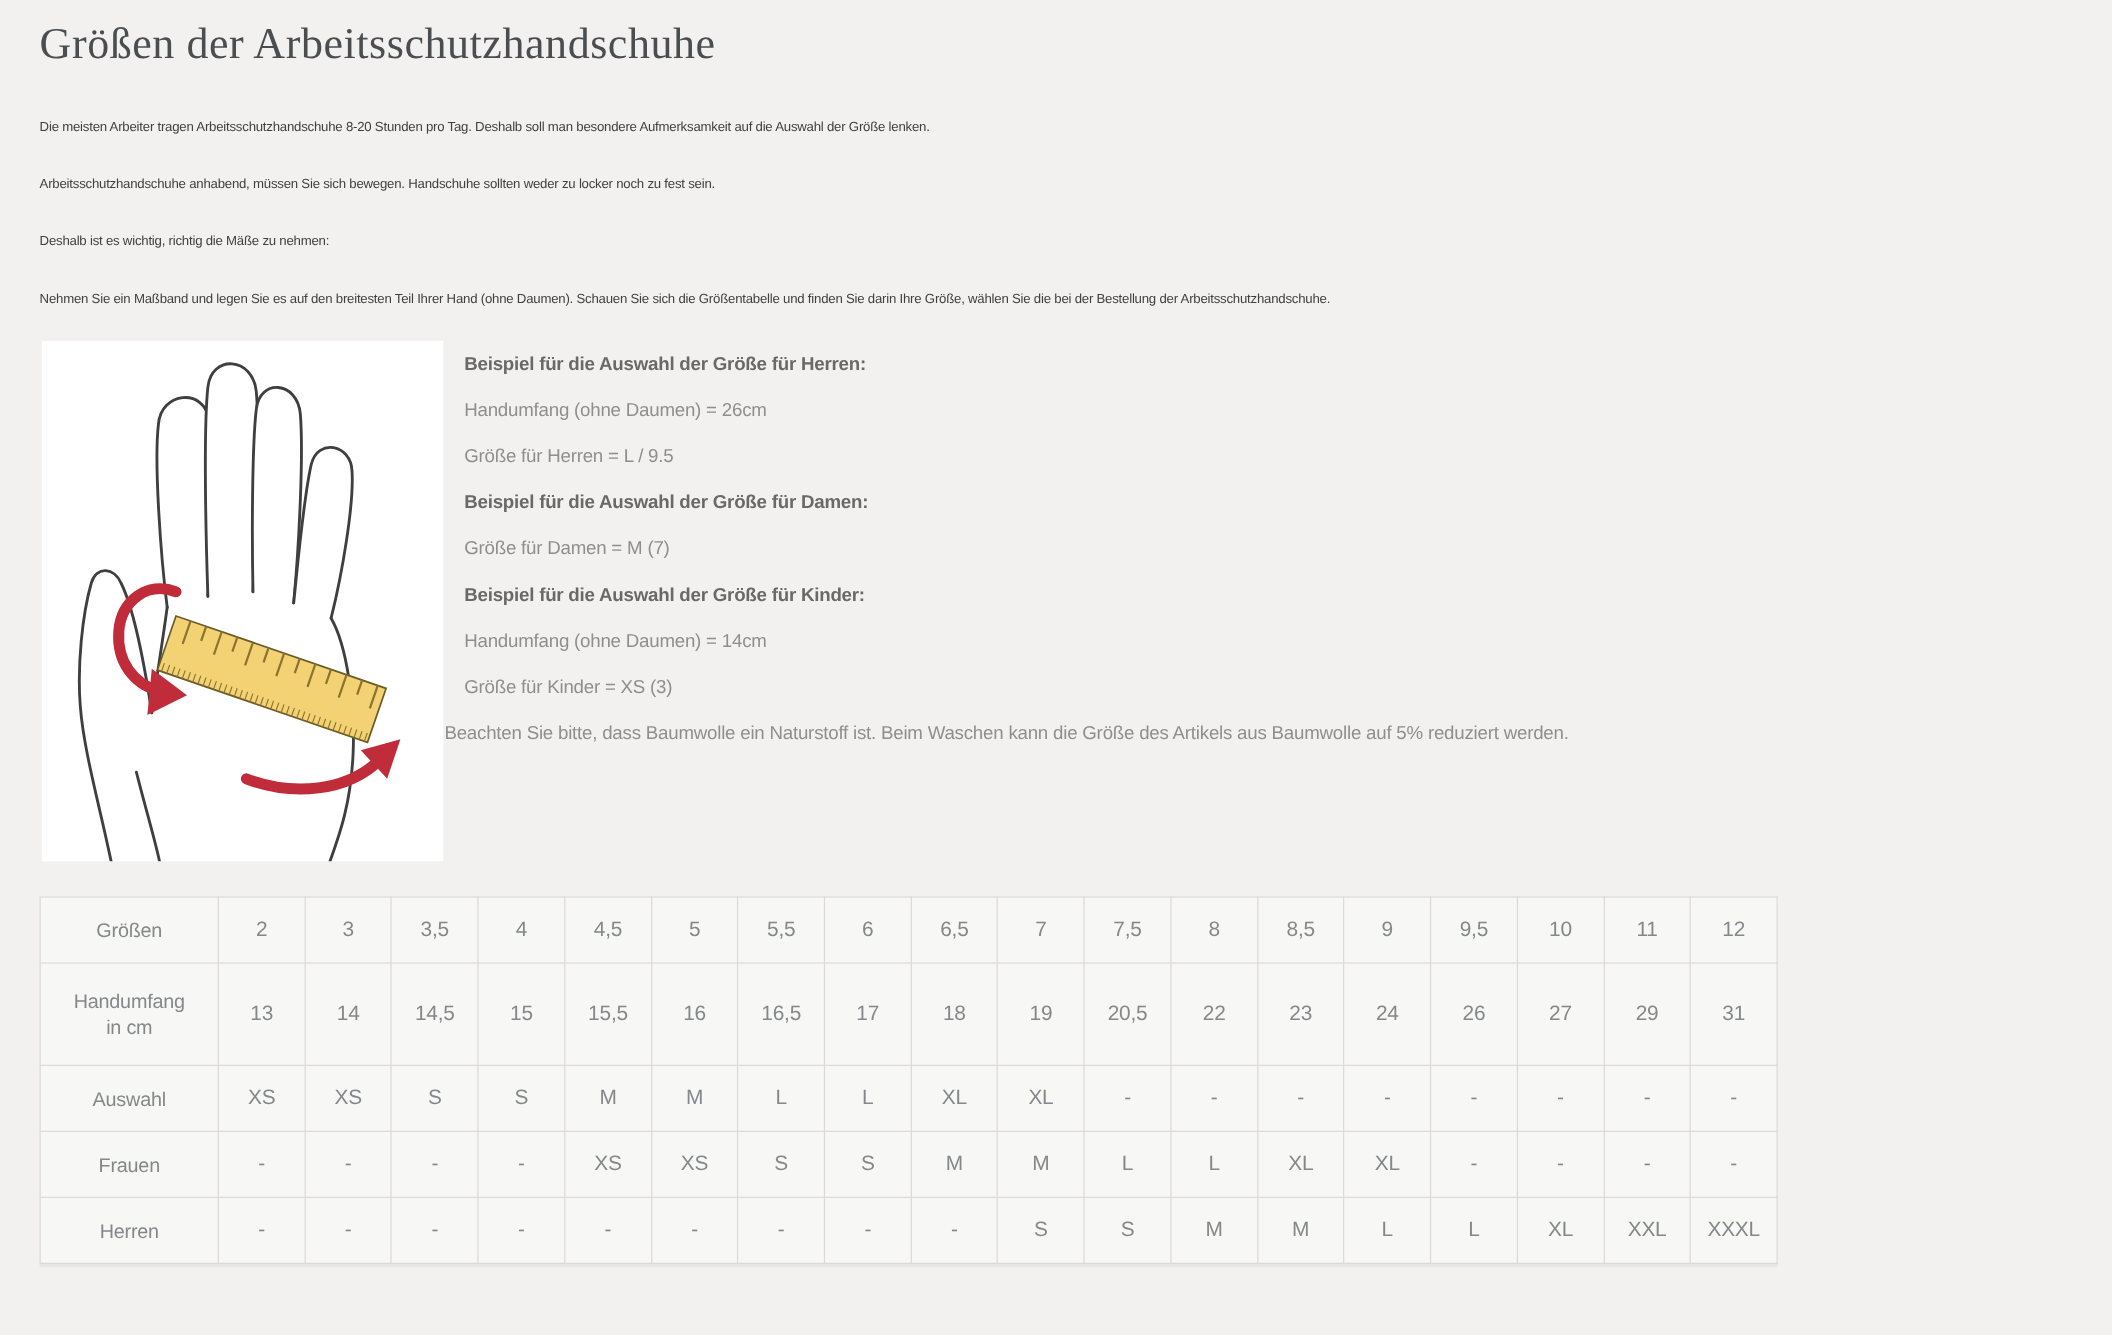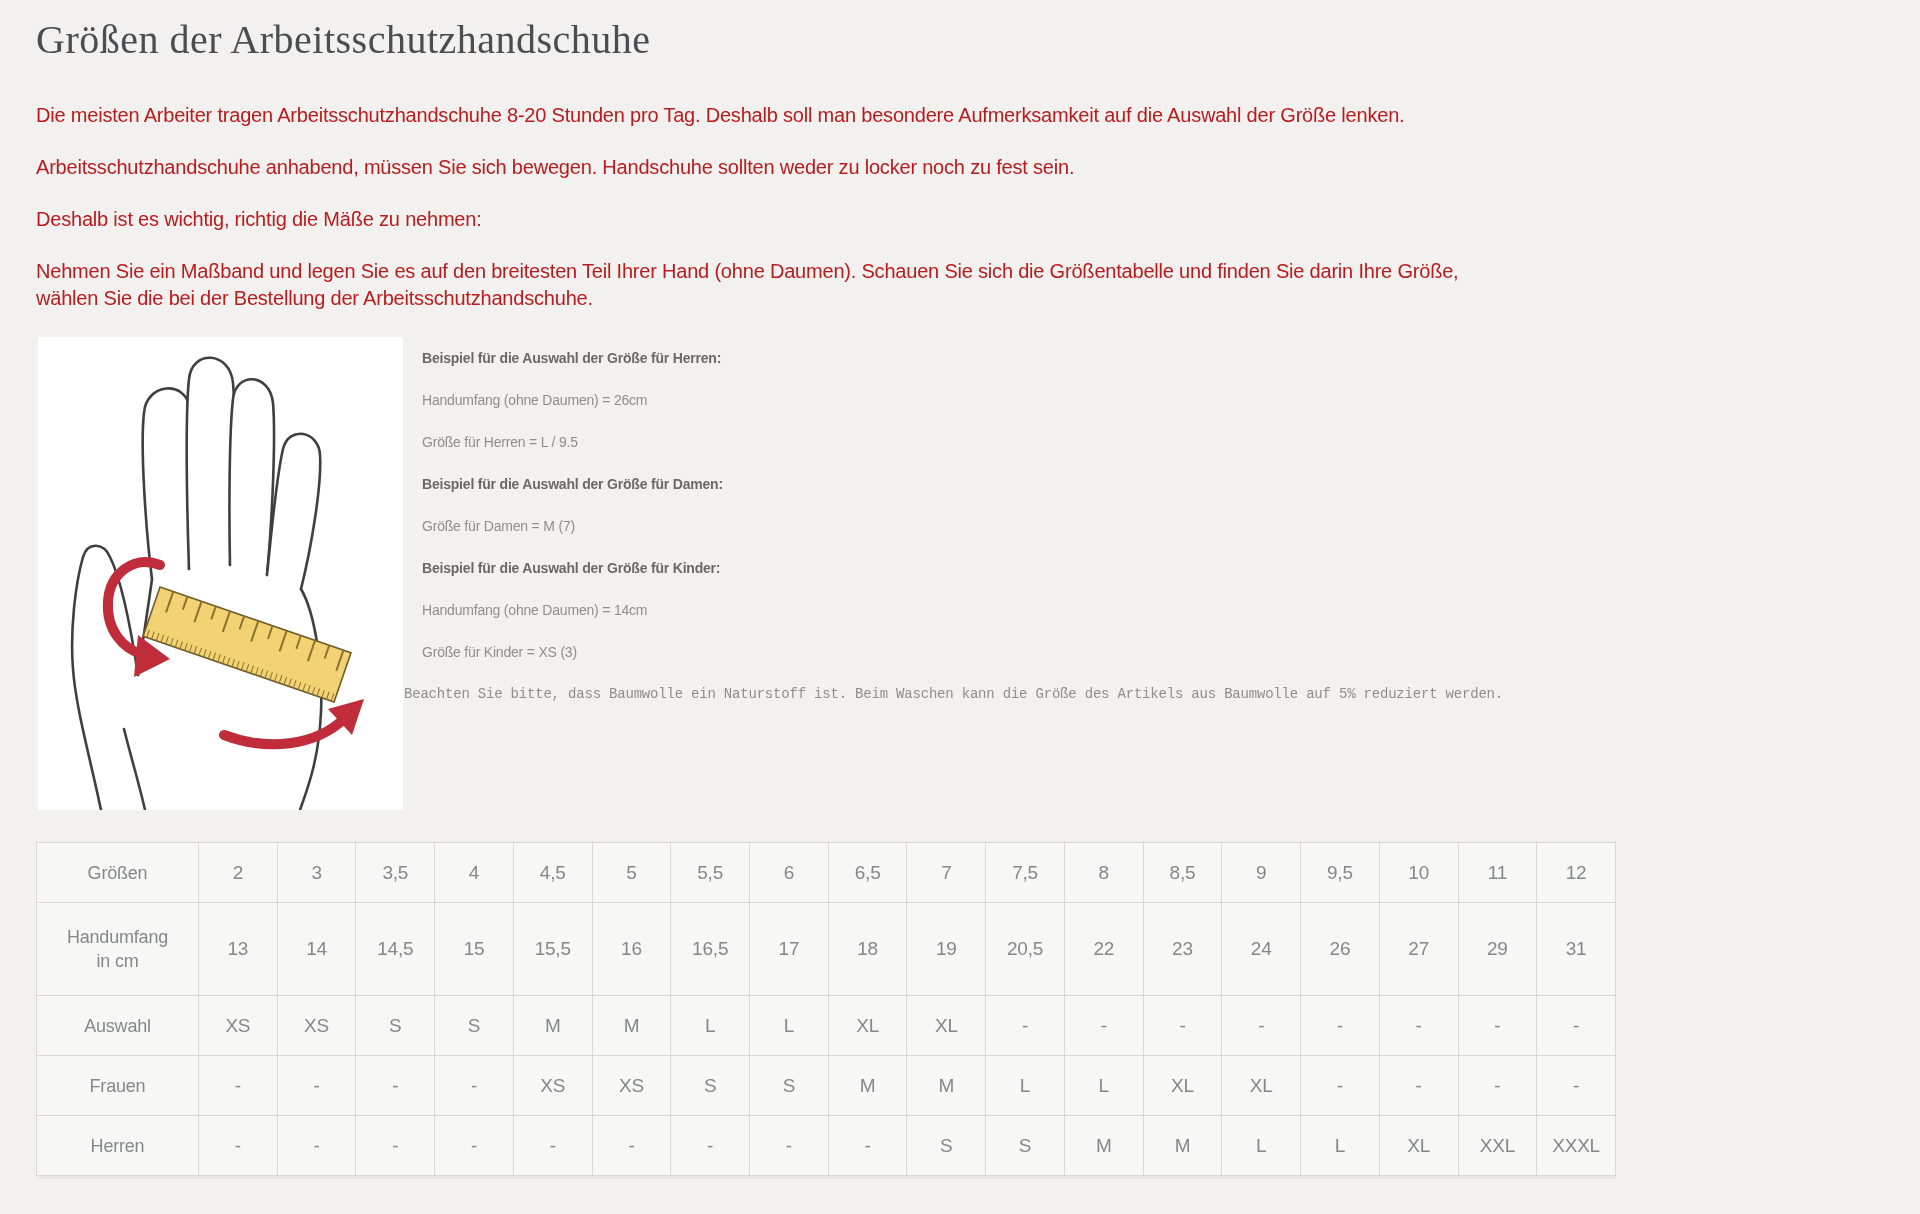--- a/index.html
+++ b/index.html
@@ -17,49 +17,49 @@
     font-size:40px;
     font-weight:400;
     color:#4a4e51;
     letter-spacing:.5px;
     padding-top:16px;
     line-height:1.2;
   }
 
   .intro { margin-top:38px; }
   .intro p {
-    font-size:20px;
+    font-size:12px;
     line-height:27px;
     letter-spacing:-0.2px;
-    color:#b91c1c;
+    color:#404040;
     margin-bottom:25px;
   }
   .intro p.wrap-narrow { max-width:1470px; }
 
   .media-row { display:flex; align-items:flex-start; margin-top:14px; }
 
   .hand-figure {
     width:365px; height:473px;
     background:#ffffff;
     flex:0 0 auto;
     margin-left:2px;
   }
   .hand-figure svg { display:block; width:100%; height:100%; }
 
   .examples { margin-left:19px; padding-top:0; }
   .ex-line {
-    font-size:14px;
+    font-size:17px;
     letter-spacing:-0.2px;
     height:42px;
     line-height:42px;
     color:#8e8e8e;
     white-space:nowrap;
   }
   .ex-line.bold { font-weight:700; color:#696969; }
-  .ex-line.note { margin-left:-18px;font-family:Liberation Mono, monospace; }
+  .ex-line.note { margin-left:-18px; }
 
   .size-table-wrap { margin-top:32px; }
   table.size-table {
     width:100%;
     border-collapse:collapse;
     table-layout:fixed;
     background:#f7f7f5;
     box-shadow:0 3px 0 rgba(0,0,0,0.04);
   }
   table.size-table td {

